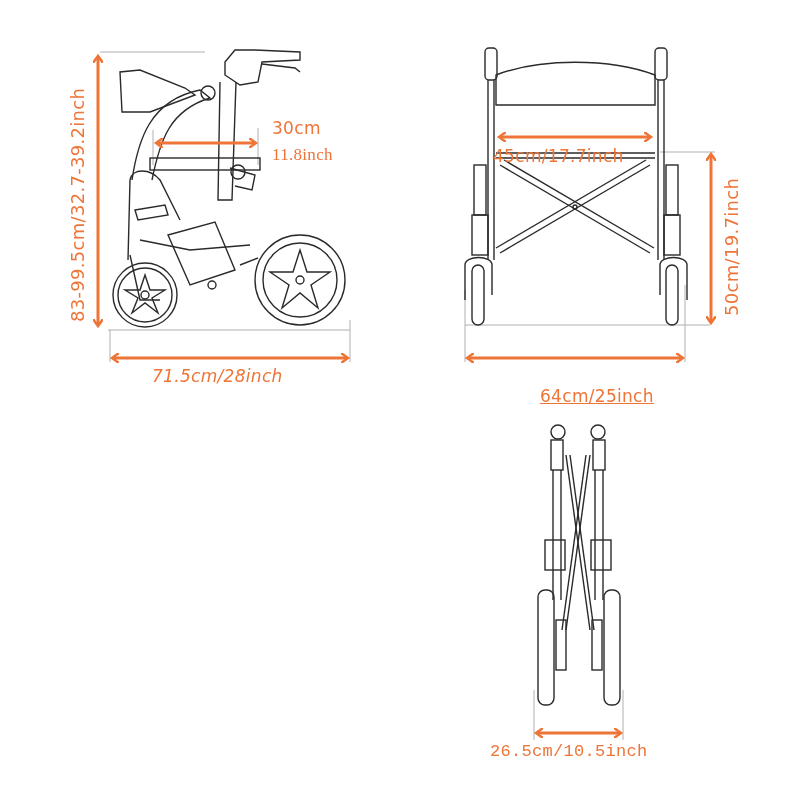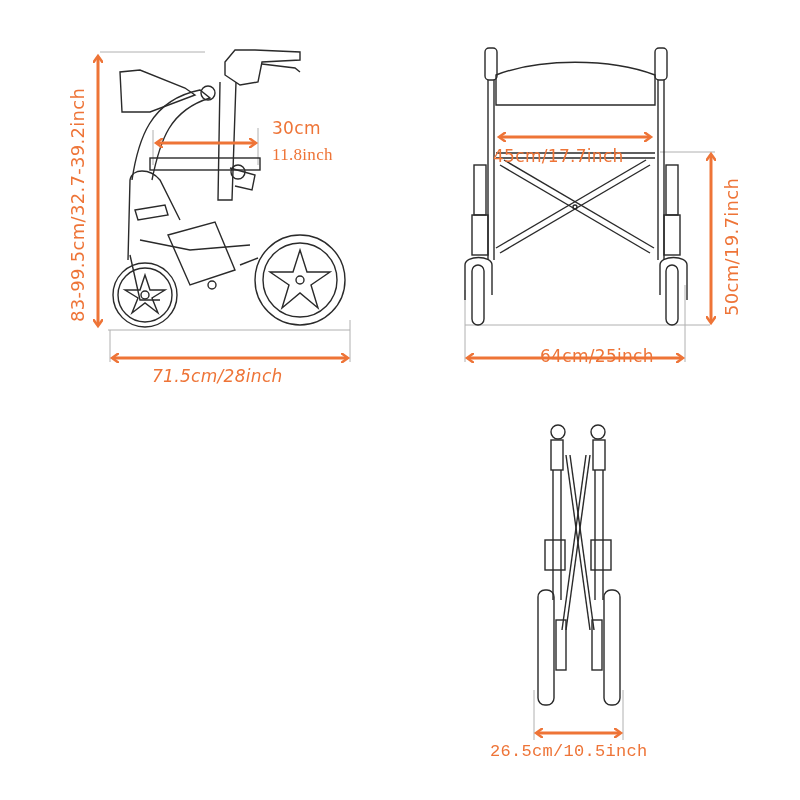--- a/index.html
+++ b/index.html
@@ -138,15 +138,15 @@
   </g>
 </svg>
 
 <div class="lbl vert" style="left:69px; top:322px; font-size:18px;">83-99.5cm/32.7-39.2inch</div>
 <div class="lbl" style="left:272px; top:120px;">30cm</div>
 <div class="lbl" style="left:272px; top:146px;font-family:Liberation Serif, serif;">11.8inch</div>
 <div class="lbl" style="left:152px; top:368px;font-style:italic;">71.5cm/28inch</div>
 
 <div class="lbl" style="left:493px; top:112px;margin-top:36px;">45cm/17.7inch</div>
 <div class="lbl vert" style="left:723px; top:316px; font-size:18px;">50cm/19.7inch</div>
-<div class="lbl" style="left:540px; top:348px;">64cm/25inch</div>
+<div class="lbl" style="left:540px; top:388px;text-decoration:underline;">64cm/25inch</div>
 
 <div class="lbl" style="left:490px; top:743px;font-family:Liberation Mono, monospace;">26.5cm/10.5inch</div>
 
 </body></html>

